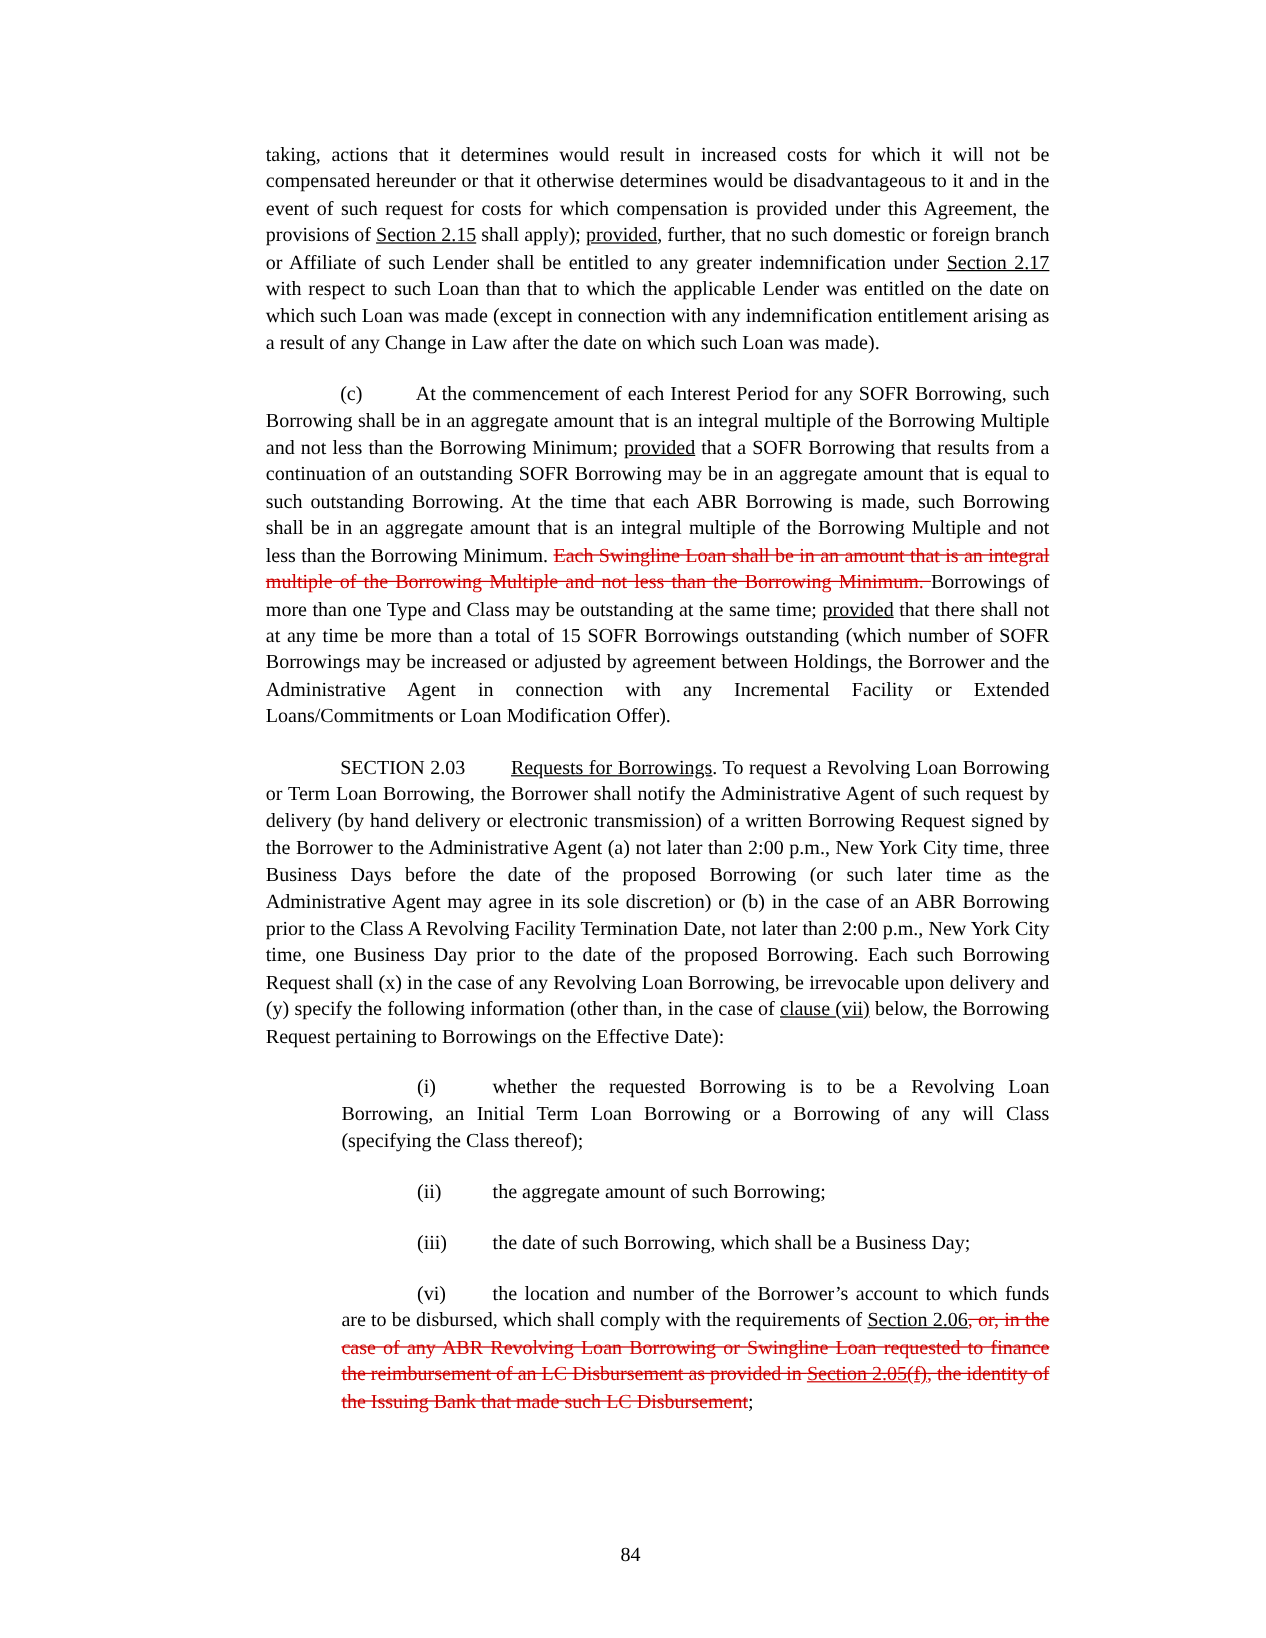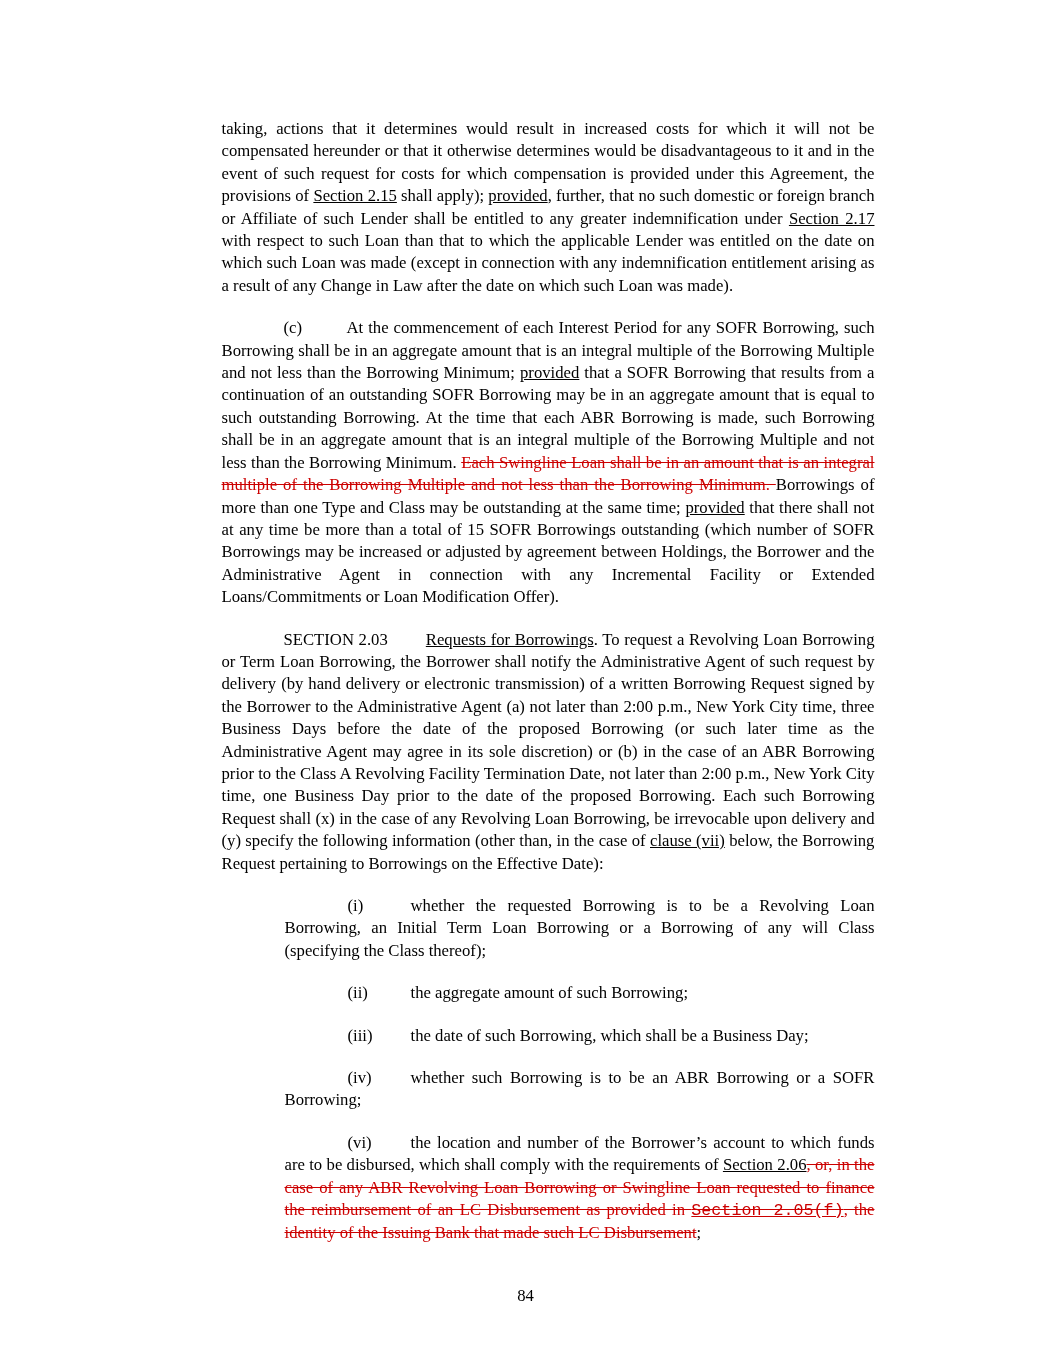--- a/index.html
+++ b/index.html
@@ -30,21 +30,20 @@
   }
   .para span.sr {
     color: var(--redline, #cc0000);
     text-decoration: line-through;
     text-decoration-color: var(--redline, #cc0000);
   }
   .para span.usr {
     color: var(--redline, #cc0000);
     text-decoration: underline line-through;
     text-decoration-color: var(--redline, #cc0000);
-    font-family: Liberation Mono, monospace;
   }
   .para span.slot {
     display: inline-block;
     text-indent: 0;
     text-align: left;
   }
   .para span.tab {
     display: inline-block;
     text-indent: 0;
   }
@@ -63,17 +62,16 @@
 <body>
 
 <div class="page" style="background: rgb(255, 255, 255); color: rgb(0, 0, 0);">
   <div id="doc-content">
       <p class="para"><span>taking, actions that it determines would result in increased costs for which it will not be compensated hereunder or that it otherwise determines would be disadvantageous to it and in the event of such request for costs for which compensation is provided under this Agreement, the provisions of </span><span class="u">Section 2.15</span><span> shall apply); </span><span class="u">provided</span><span>, further, that no such domestic or foreign branch or Affiliate of such Lender shall be entitled to any greater indemnification under </span><span class="u">Section 2.17</span><span> with respect to such Loan than that to which the applicable Lender was entitled on the date on which such Loan was made (except in connection with any indemnification entitlement arising as a result of any Change in Law after the date on which such Loan was made).</span></p>
       <p class="para" style="text-indent: 62px;"><span class="slot" style="width: 63px;">(c)</span><span>At the commencement of each Interest Period for any SOFR Borrowing, such Borrowing shall be in an aggregate amount that is an integral multiple of the Borrowing Multiple and not less than the Borrowing Minimum; </span><span class="u">provided</span><span> that a SOFR Borrowing that results from a continuation of an outstanding SOFR Borrowing may be in an aggregate amount that is equal to such outstanding Borrowing.  At the time that each ABR Borrowing is made, such Borrowing shall be in an aggregate amount that is an integral multiple of the Borrowing Multiple and not less than the Borrowing Minimum.  </span><span class="sr">Each Swingline Loan shall be in an amount that is an integral multiple of the Borrowing Multiple and not less than the Borrowing Minimum. </span><span> Borrowings of more than one Type and Class may be outstanding at the same time; </span><span class="u">provided</span><span> that there shall not at any time be more than a total of 15 SOFR Borrowings outstanding (which number of SOFR Borrowings may be increased or adjusted by agreement between Holdings, the Borrower and the Administrative Agent in connection with any Incremental Facility or Extended Loans/Commitments or Loan Modification Offer).</span></p>
       <p class="para" style="text-indent: 62px;"><span>SECTION 2.03</span><span class="tab" style="width: 38px;"></span><span class="u">Requests for Borrowings</span><span>.  To request a Revolving Loan Borrowing or Term Loan Borrowing, the Borrower shall notify the Administrative Agent of such request by delivery (by hand delivery or electronic transmission) of a written Borrowing Request signed by the Borrower to the Administrative Agent (a) not later than 2:00 p.m., New York City time, three Business Days before the date of the proposed Borrowing (or such later time as the Administrative Agent may agree in its sole discretion) or (b) in the case of an ABR Borrowing prior to the Class A Revolving Facility Termination Date, not later than 2:00 p.m., New York City time, one Business Day prior to the date of the proposed Borrowing.  Each such Borrowing Request shall (x) in the case of any Revolving Loan Borrowing, be irrevocable upon delivery and (y) specify the following information (other than, in the case of </span><span class="u">clause (vii)</span><span> below, the Borrowing Request pertaining to Borrowings on the Effective Date):</span></p>
       <p class="para" style="margin-left: 63px; text-indent: 63px;"><span class="slot" style="width: 63px;">(i)</span><span>whether the requested Borrowing is to be a Revolving Loan Borrowing, an Initial Term Loan Borrowing or a Borrowing of any will Class (specifying the Class thereof);</span></p>
       <p class="para" style="margin-left: 63px; text-indent: 63px;"><span class="slot" style="width: 63px;">(ii)</span><span>the aggregate amount of such Borrowing;</span></p>
       <p class="para" style="margin-left: 63px; text-indent: 63px;"><span class="slot" style="width: 63px;">(iii)</span><span>the date of such Borrowing, which shall be a Business Day;</span></p>
-      <p class="para" style="margin-left: 63px; text-indent: 63px;"><span class="slot" style="width: 63px;">(iv)</span><span>whether such Borrowing is to be an ABR Borrowing or a SOFR Borrowing;</span></p>
       <p class="para" style="margin-left: 63px; text-indent: 63px;"><span class="slot" style="width: 63px;">(vi)</span><span>the location and number of the Borrower’s account to which funds are to be disbursed, which shall comply with the requirements of </span><span class="u">Section 2.06</span><span class="sr">, or, in the case of any ABR Revolving Loan Borrowing or Swingline Loan requested to finance the reimbursement of an LC Disbursement as provided in </span><span class="usr">Section 2.05(f)</span><span class="sr">, the identity of the Issuing Bank that made such LC Disbursement</span><span>;</span></p>
     </div>
   <div class="page-number">84</div>
 </div>
 
 </body></html>

